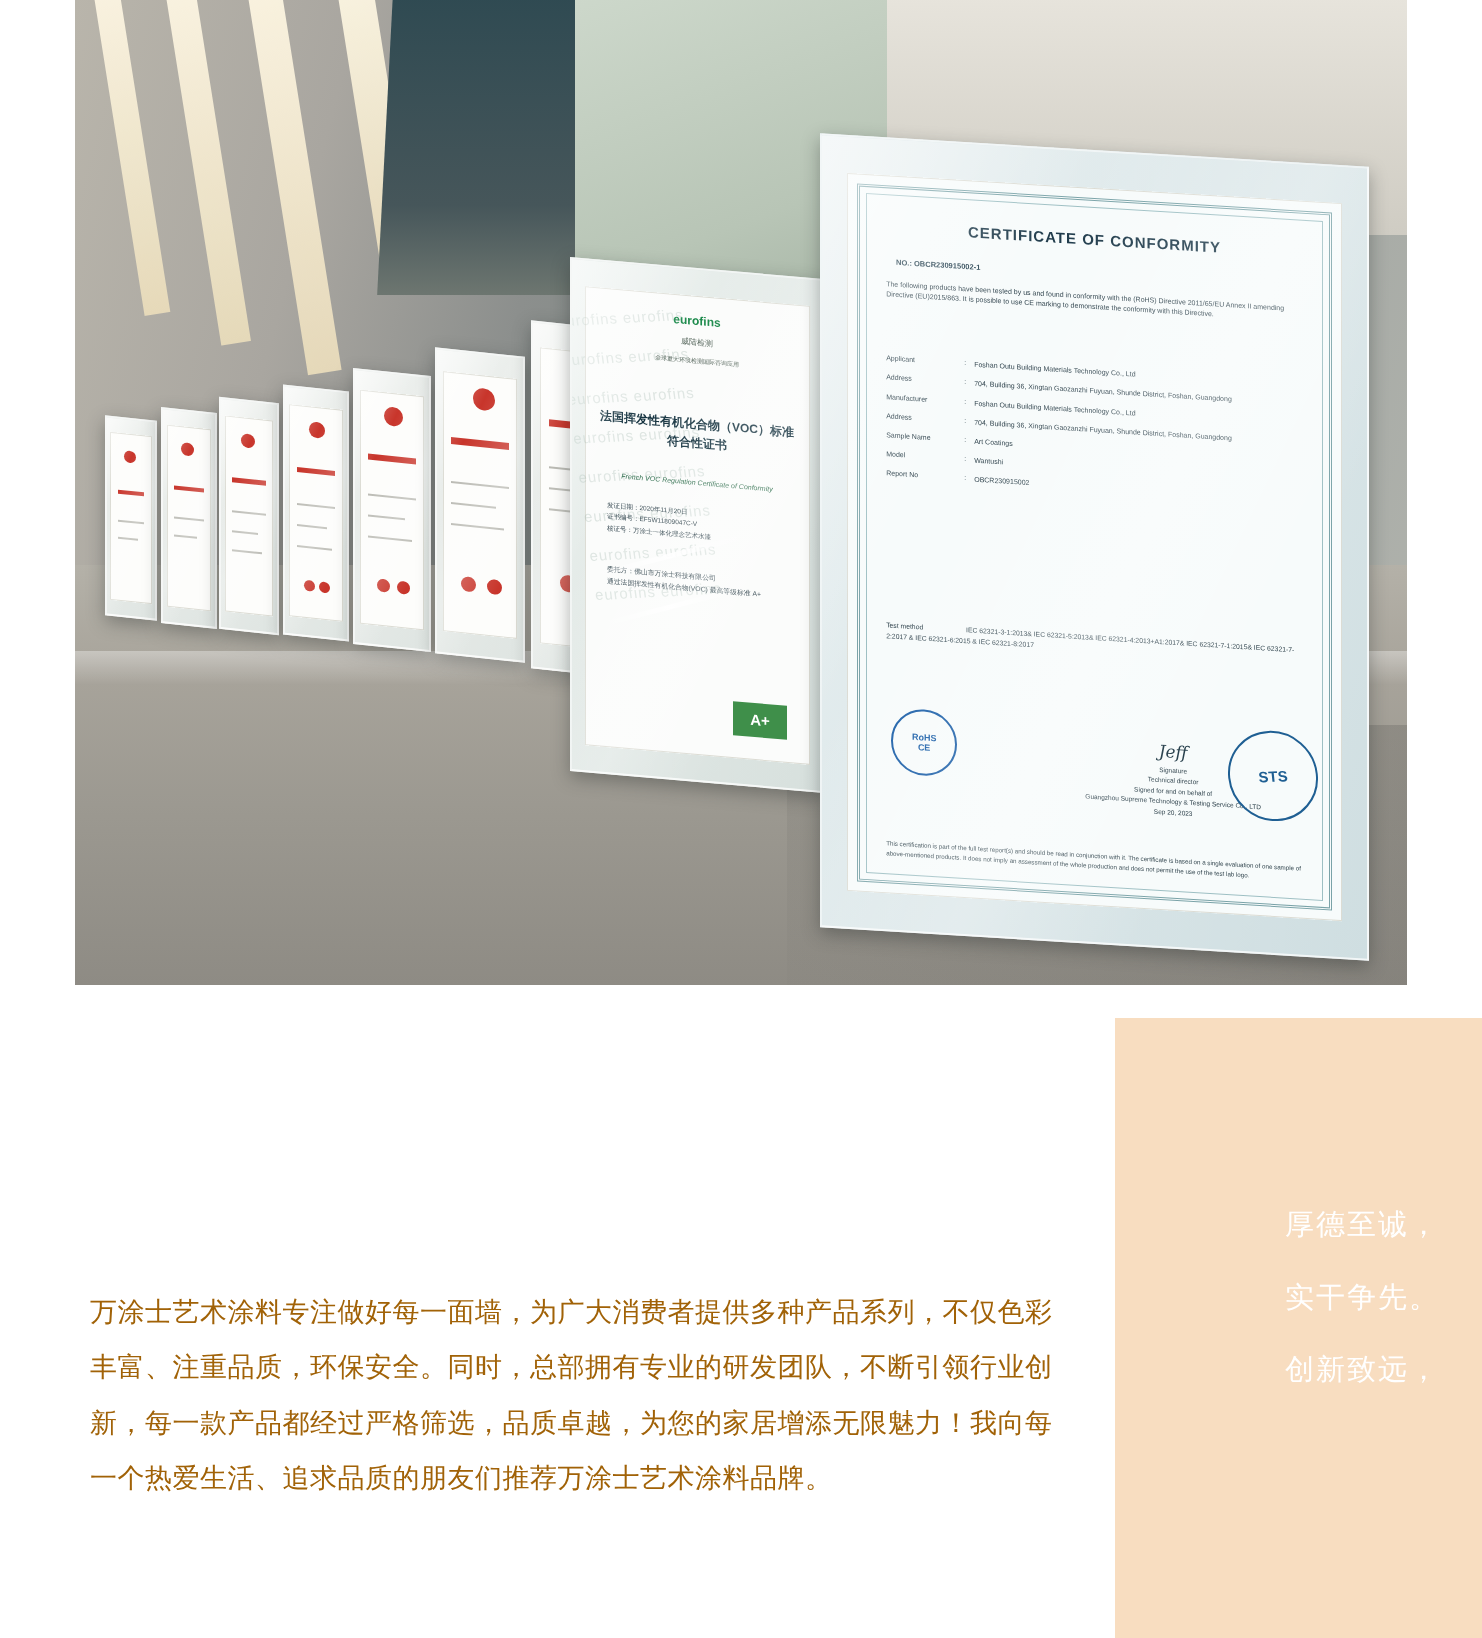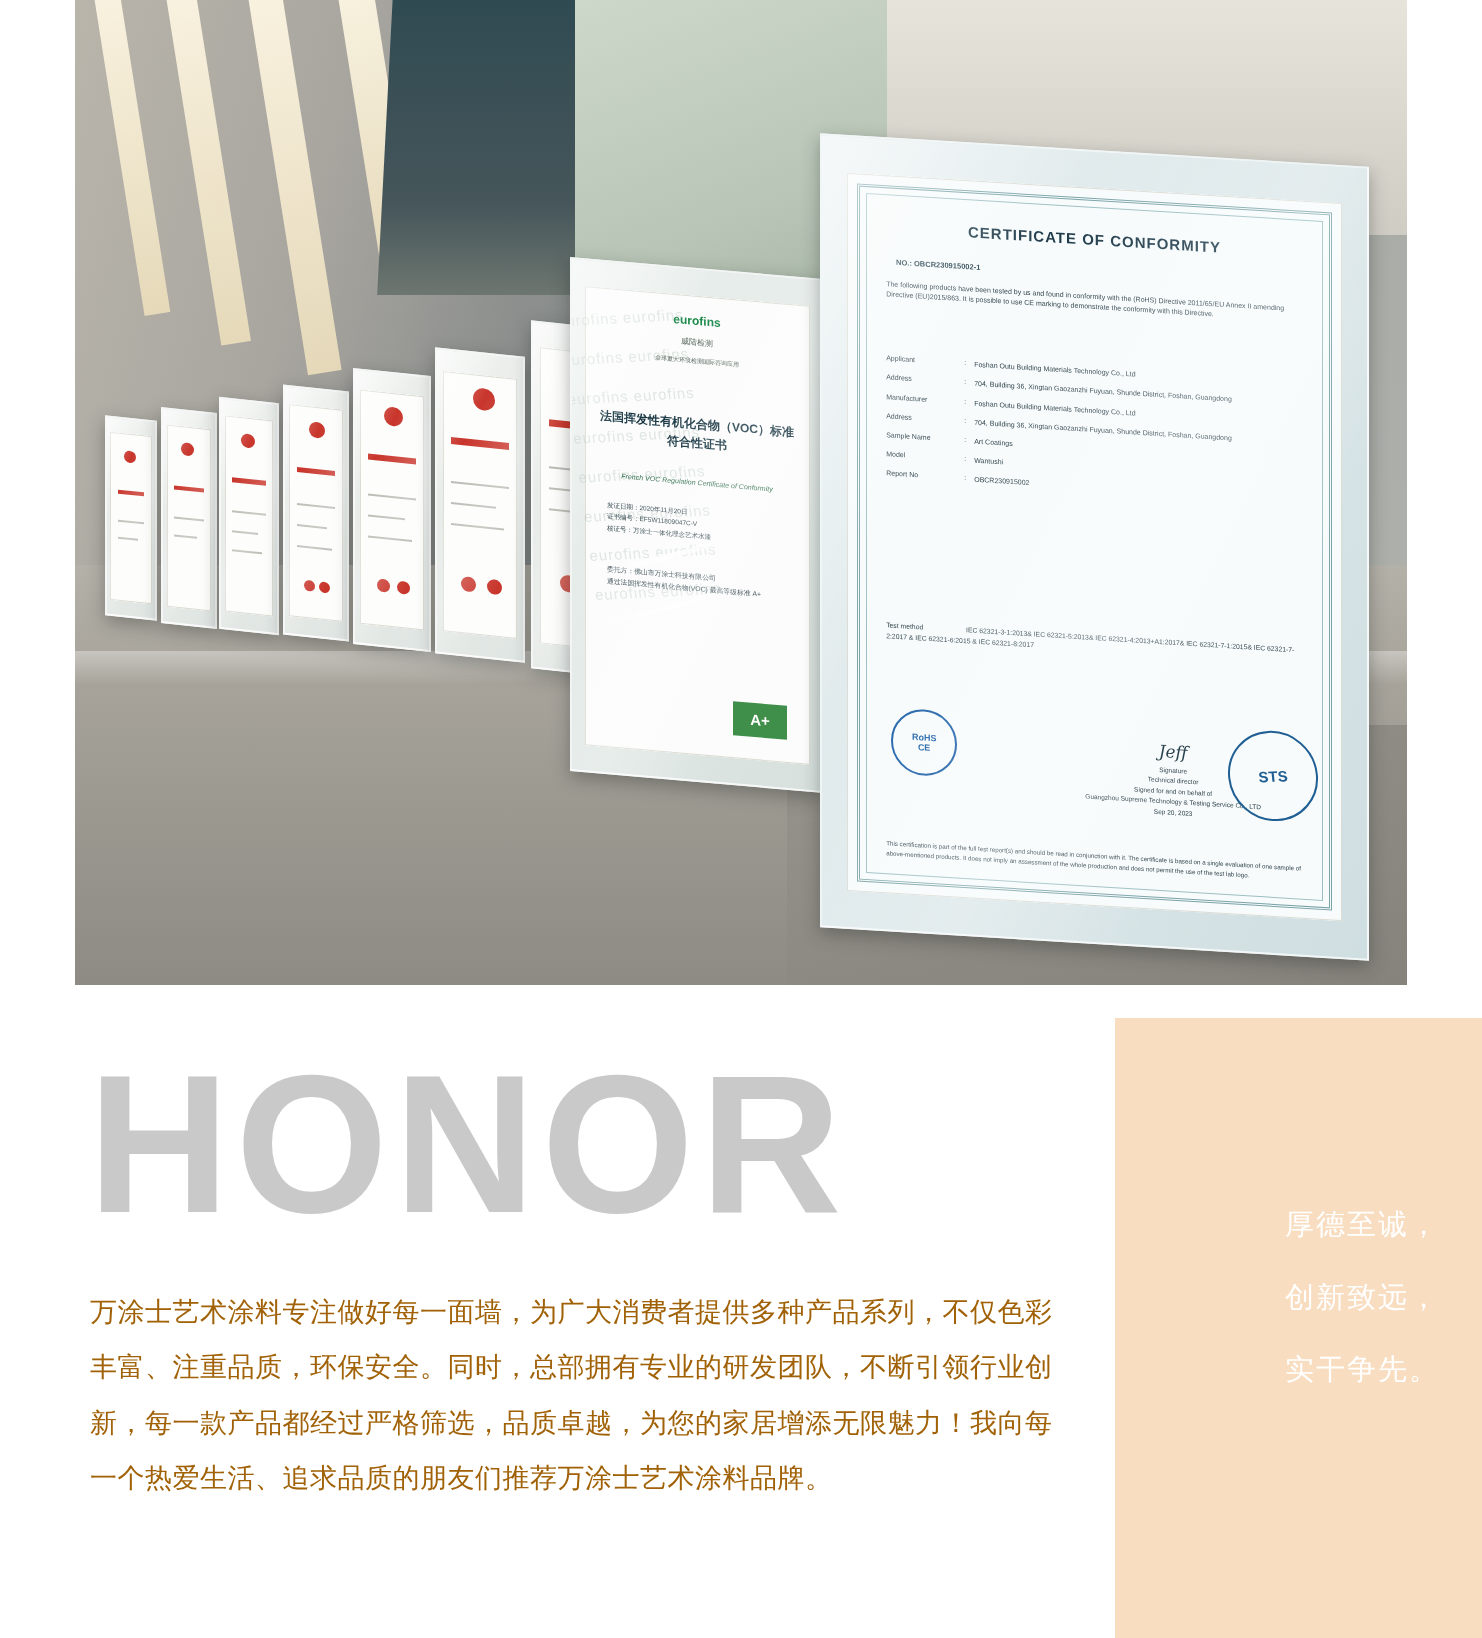--- a/index.html
+++ b/index.html
@@ -536,19 +536,18 @@
       <div class="cert-footnote">This certification is part of the full test report(s) and should be read in conjunction with it. The certificate is based on a single evaluation of one sample of above-mentioned products. It does not imply an assessment of the whole production and does not permit the use of the test lab logo.</div>
     </div>
     <div class="glass-shine"></div>
   </div>
 </div>
 
 <div class="content">
   <div class="side-panel">
     <div class="side-slogan">
       <div>厚德至诚，</div>
+      <div>实干争先。</div>
       <div>创新致远，</div>
-      <div>实干争先。</div>
-    </div>
-  </div>
-  <div class="honor-word">HONOR</div>
+    </div>
+  </div>
   <div class="paragraph">万涂士艺术涂料专注做好每一面墙，为广大消费者提供多种产品系列，不仅色彩丰富、注重品质，环保安全。同时，总部拥有专业的研发团队，不断引领行业创新，每一款产品都经过严格筛选，品质卓越，为您的家居增添无限魅力！我向每一个热爱生活、追求品质的朋友们推荐万涂士艺术涂料品牌。</div>
 </div>
 
 </body></html>

